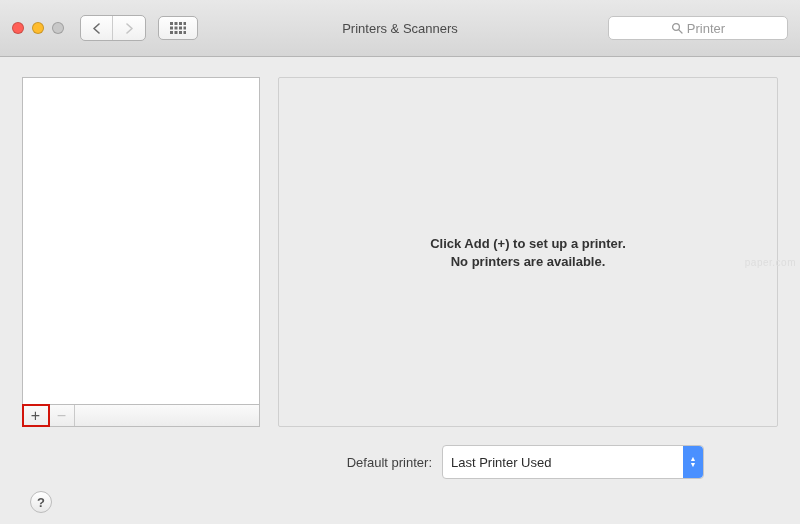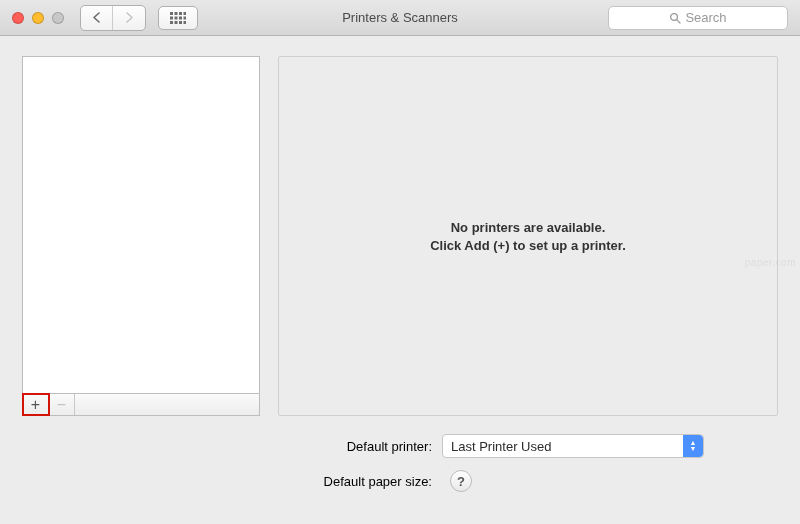--- a/index.html
+++ b/index.html
@@ -6,21 +6,21 @@
     body {
       font-family: -apple-system, "Helvetica Neue", Arial, sans-serif;
       font-size: 13px;
       width: 800px;
       height: 524px;
       background: #ececec;
       overflow: hidden;
       color: #2b2b2b;
     }
     .titlebar {
-      height: 36px;
+      height: 57px;
       background: linear-gradient(#e8e8e8, #d6d6d6);
       border-bottom: 1px solid #b5b5b5;
       display: flex;
       align-items: center;
       padding: 0 12px;
       gap: 8px;
     }
     .traffic { display: flex; gap: 8px; margin-right: 8px; }
     .dot { width: 12px; height: 12px; border-radius: 50%; border: 0.5px solid rgba(0,0,0,0.2);}
     .dot.red { background: #ff5f57; }
@@ -37,22 +37,22 @@
     .leftcol { width: 238px; display:flex; flex-direction:column;}
     .listbox { flex:1; background:#fff; border:1px solid #bdbdbd; }
     .listfooter { height:22px; border:1px solid #bdbdbd; border-top:none; background:linear-gradient(#fafafa,#ededed); display:flex;}
     .lfbtn { width:26px; height:100%; border-right:1px solid #c9c9c9; display:flex;align-items:center;justify-content:center; font-size:16px; color:#555;}
     .lfbtn.minus{color:#c0c0c0;}
     .highlight { outline:2px solid #d2140a; outline-offset:-1px; }
     .rightpane { flex:1; background:#ececec; border:1px solid #cfcfcf; border-radius:2px; display:flex; align-items:center; justify-content:center; flex-direction:column; gap:3px; font-weight:600; color:#333;}
     .rightpane .line {font-weight:700;font-size:13px;}
     .lower { display:flex; flex-direction:column; gap:12px; padding: 2px 6px 6px 0;}
     .row { display:flex; align-items:center; gap:10px; }
-    .row .lbl { width: 410px; text-align:right; color:#000000;}
-    .select { flex:1; height:24px; max-width:262px; background:#fff; border:1px solid #c6c6c6; border-radius:4px; display:flex; align-items:center; padding:6px 8px; position:relative;}
+    .row .lbl { width: 410px; text-align:right; color:#404040;}
+    .select { flex:1; height:24px; max-width:262px; background:#fff; border:1px solid #c6c6c6; border-radius:4px; display:flex; align-items:center; padding:16px 8px; position:relative;}
     .select .arrow { position:absolute; right:0; top:0; bottom:0; width:20px; background:#4a90ff; border-radius:0 4px 4px 0; display:flex;align-items:center;justify-content:center;color:#fff;flex-direction:column;font-size:7px;line-height:6px;}
     .helpbtn { width:22px;height:22px;border-radius:50%;border:1px solid #bcbcbc; background:linear-gradient(#fff,#e9e9e9); display:flex;align-items:center;justify-content:center;font-weight:bold;color:#555;margin-left:8px;}
     .watermark{ position:absolute; right:4px; top:50%; transform:translateY(-50%) rotate(0); font-size:10px; color:#ddd; letter-spacing:0.5px;}
     svg{display:block;}
   </style>
 </head>
 <body>
 
 <div class="titlebar">
   <div class="traffic">
@@ -89,53 +89,52 @@
           <rect x="13.5" y="9" width="2.5" height="3"></rect>
         </g>
       </svg>
   </div>
   <div class="title">Printers &amp; Scanners</div>
   <div class="search">
     <svg width="12" height="12" viewBox="0 0 12 12">
         <circle cx="5" cy="5" r="3.4" stroke="#9a9a9a" stroke-width="1.3" fill="none"></circle>
         <line x1="7.6" y1="7.6" x2="11" y2="11" stroke="#9a9a9a" stroke-width="1.3" stroke-linecap="round"></line>
       </svg>
-    <span>Search</span>
+    <span>Printer</span>
   </div>
 </div>
 
 <div class="content">
   <div class="upper">
     <div class="leftcol">
       <div class="listbox"></div>
       <div class="listfooter">
         <div class="lfbtn highlight">
             <span>+</span>
           </div>
         <div class="lfbtn minus">
             <span>−</span>
           </div>
       </div>
     </div>
     <div class="rightpane">
+      <div class="line">Click Add (+) to set up a printer.</div>
       <div class="line">No printers are available.</div>
-      <div class="line">Click Add (+) to set up a printer.</div>
     </div>
   </div>
   <div class="lower">
     <div class="row">
       <div class="lbl">Default printer:</div>
       <div class="select">
         <span>Last Printer Used</span>
         <div class="arrow">▲<br>▼</div>
       </div>
       <div style="width:30px"></div>
     </div>
     <div class="row">
-      <div class="lbl">Default paper size:</div>
       <div class="helpbtn">
           <span>?</span>
         </div>
     </div>
   </div>
 </div>
 
 <div class="watermark">paper.com</div>
 
 </body></html>

